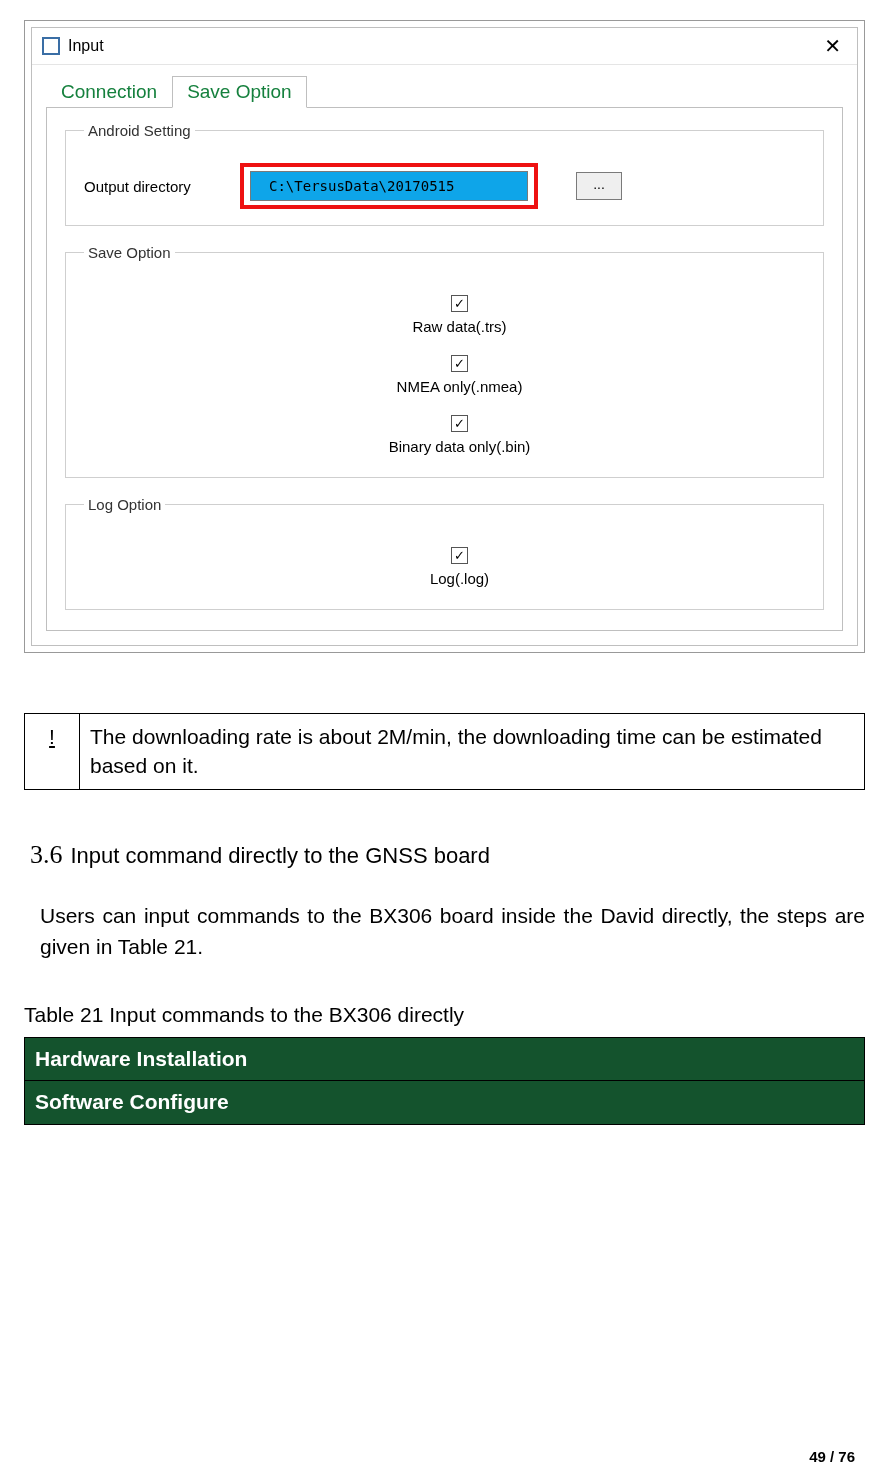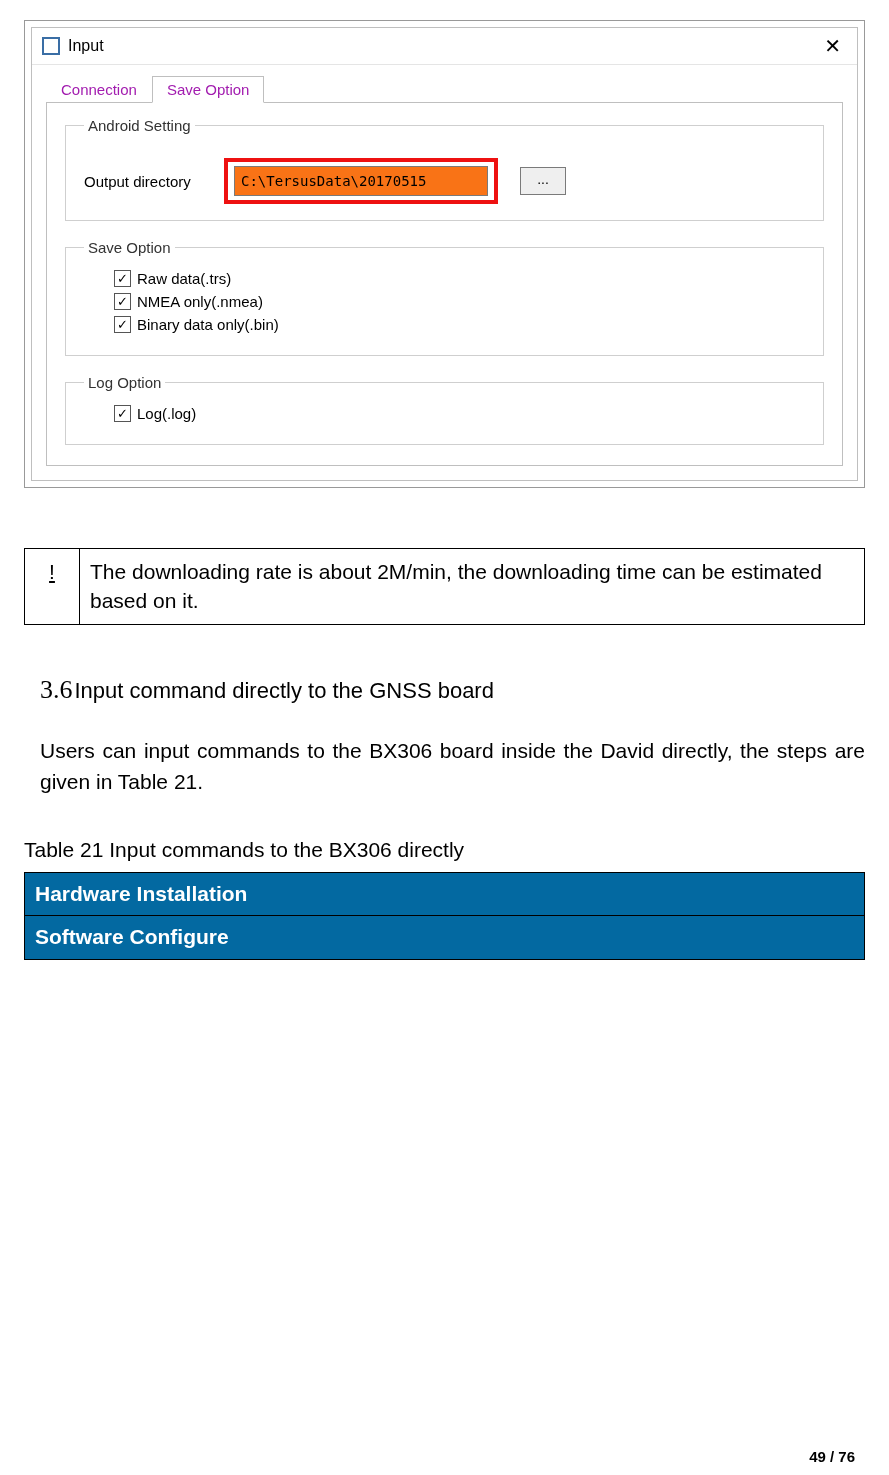--- a/index.html
+++ b/index.html
@@ -47,22 +47,22 @@
     display: flex;
     align-items: flex-end;
     padding: 10px 14px 0 14px;
     gap: 0;
   }
   .tab {
     padding: 4px 14px;
     border: 1px solid transparent;
     position: relative;
     top: 1px;
-    font-size: 15px;
-    color: #a21caf;
+    font-size: 19px;
+    color: #15803d;
   }
   .tab.active {
     border: 1px solid #bfbfbf;
     border-bottom: 1px solid #fff;
     background: #fff;
   }
 
   .tab-panel {
     margin: 0 14px 14px 14px;
     border: 1px solid #bfbfbf;
@@ -76,58 +76,59 @@
   }
   fieldset.group legend {
     padding: 0 4px;
     font-size: 15px;
     color: #333;
   }
 
   .out-row {
     display: flex;
     align-items: center;
-    gap: 0;
+    gap: 16px;
     margin-top: 10px;
   }
   .out-label { width: 140px; font-size: 15px; }
 
   .red-box {
     border: 4px solid #e11;
     padding: 4px 6px;
     display: inline-flex;
     align-items: center;
   }
   .path-input {
     width: 240px;
     height: 24px;
     font-family: Consolas, monospace;
     font-size: 14px;
-    padding: 2px 6px;
+    padding: 2px 18px;
     border: 1px solid #7a7a7a;
-    background: #f97316;
+    background: #0ea5e9;
   }
   .browse-btn {
     width: 44px;
     height: 26px;
     margin-left: 22px;
     border: 1px solid #7a7a7a;
     background: #efefef;
     font-size: 14px;
     text-align: center;
     line-height: 22px;
     cursor: default;
   }
 
   .check-row {
     display: flex;
     align-items: center;
     gap: 6px;
-    margin: 0 0 6px 30px;
-    font-size: 15px;
+    margin: 20px 0 6px 30px;
+    font-size: 15px;
+    flex-direction: column;
   }
   .chk {
     width: 15px; height: 15px;
     border: 1px solid #555;
     display: inline-flex;
     align-items: center;
     justify-content: center;
   }
   .chk::after {
     content: "✓";
@@ -152,22 +153,22 @@
   table.note td.mark {
     width: 34px;
     text-align: center;
     text-decoration: underline;
   }
 
   
   .section-heading {
     display: flex;
     align-items: baseline;
-    gap: 2px;
-    margin: 0 0 30px 16px;
+    gap: 8px;
+    margin: 0 0 30px 6px;
   }
   .sec-num {
     font-family: "Times New Roman", serif;
     font-size: 26px;
   }
   .sec-title { font-size: 22px; }
 
   p.body {
     font-size: 21px;
     line-height: 1.5;
@@ -184,21 +185,21 @@
     border-collapse: collapse;
     width: 100%;
   }
   table.steps td {
     border: 1px solid #000;
     padding: 6px 10px;
     font-size: 21px;
     line-height: 1.45;
   }
   table.steps td.section-row {
-    background: #0369a1;
+    background: #14532d;
     color: #fff;
     font-weight: bold;
   }
 
   .page-footer {
     position: absolute;
     right: 34px;
     bottom: 10px;
     font-size: 15px;
     font-weight: bold;

